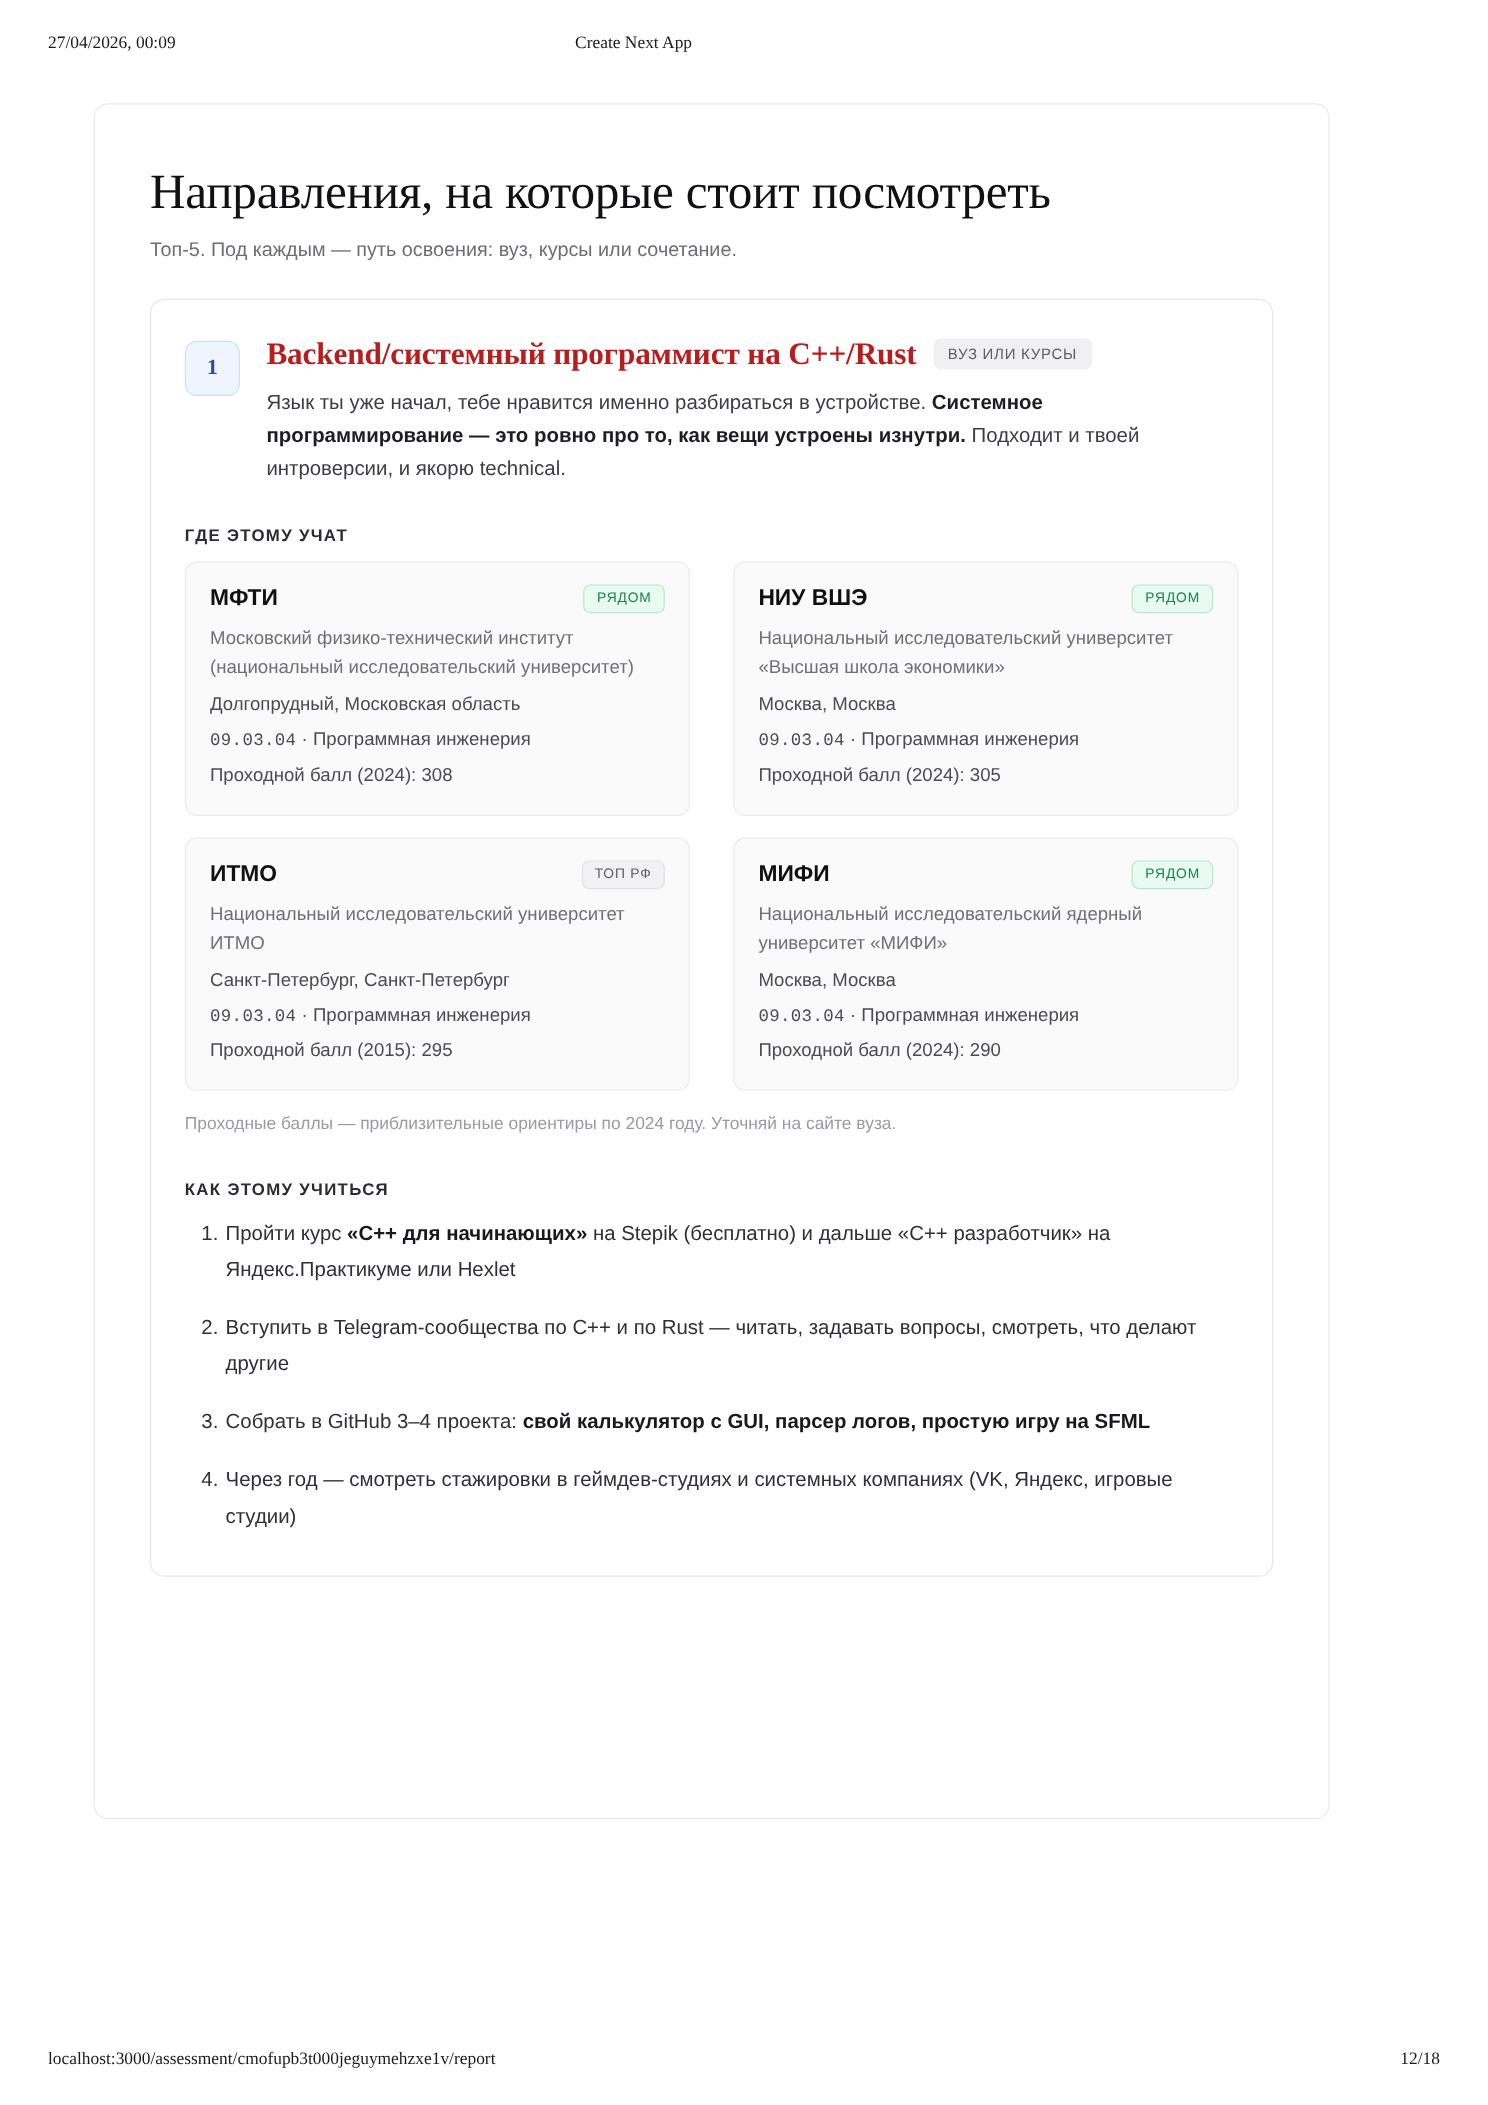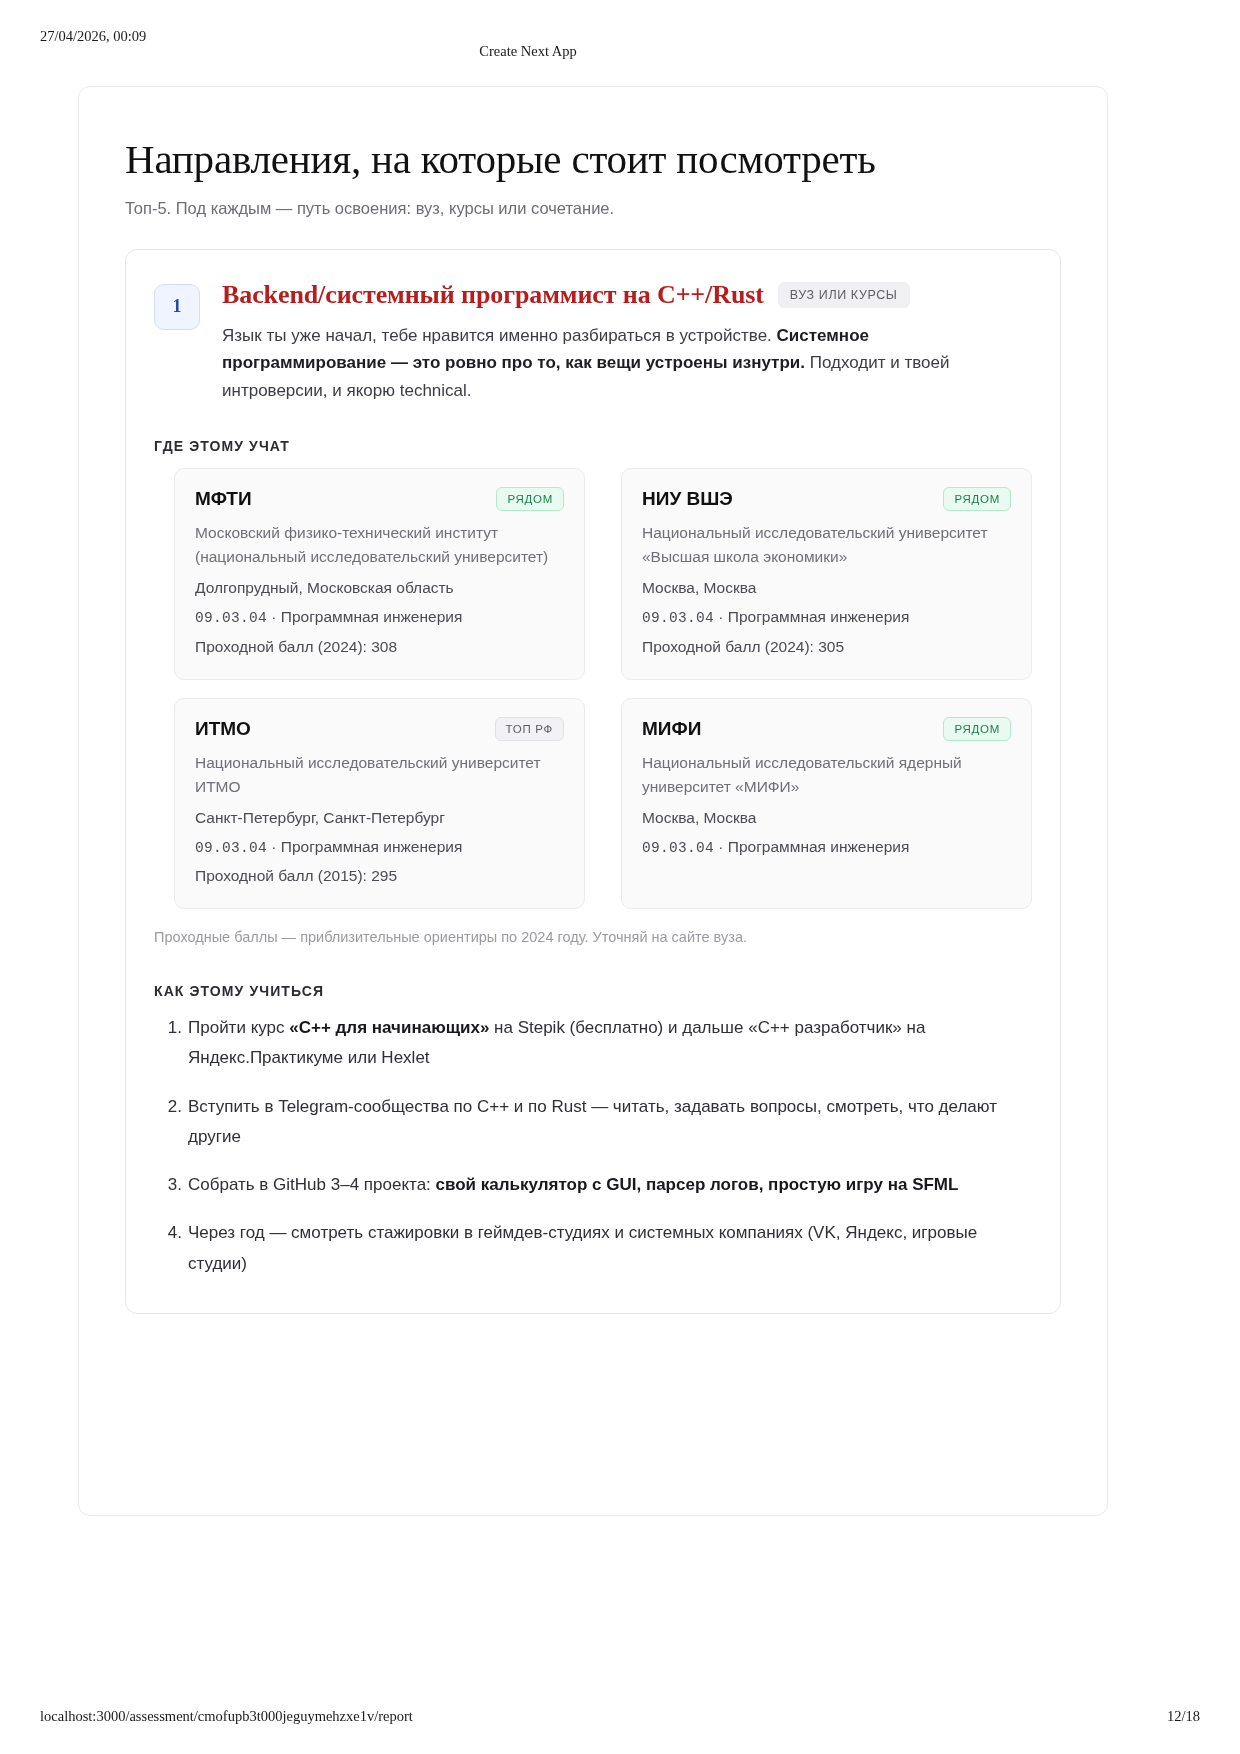--- a/index.html
+++ b/index.html
@@ -33,21 +33,20 @@
     left: 40px;
     top: 0;
     white-space: nowrap;
   }
   .print-header .ph-center {
     position: absolute;
     left: 0;
     top: 0;
     width: 1056px;
     text-align: center;
-    margin-top: 15px;
   }
   .print-footer {
     position: absolute;
     bottom: 26px;
     left: 0;
     width: 1240px;
     height: 20px;
     font-family: "Liberation Serif", serif;
     font-size: 14.5px;
     color: #1a1a1a;
@@ -176,21 +175,20 @@
     color: #2b2b31;
     text-transform: uppercase;
     margin: 34px 0 14px 0;
   }
 
   
   .uni-grid {
     display: grid;
     grid-template-columns: 1fr 1fr;
     gap: 18px 36px;
-    margin-left: 20px;
   }
 
   .uni-card {
     border: 1px solid #ebebee;
     border-radius: 10px;
     background: #fafafa;
     padding: 18px 20px 20px 20px;
     box-sizing: border-box;
   }
 
@@ -363,20 +361,21 @@
         </div>
 
         <div class="uni-card">
           <div class="uni-top">
             <div class="uni-name">МИФИ</div>
             <span class="uni-badge near">РЯДОМ</span>
           </div>
           <div class="uni-full">Национальный исследовательский ядерный университет «МИФИ»</div>
           <div class="uni-city">Москва, Москва</div>
           <div class="uni-prog"><span class="code">09.03.04</span> <span>· Программная инженерия</span></div>
+          <div class="uni-score">Проходной балл (2024): 290</div>
         </div>
 
       </div>
 
       <p class="uni-note">Проходные баллы — приблизительные ориентиры по 2024 году. Уточняй на сайте вуза.</p>
 
       <div class="section-label">КАК ЭТОМУ УЧИТЬСЯ</div>
 
       <ol class="steps">
         <li><span>Пройти курс </span><b>«C++ для начинающих»</b><span> на Stepik (бесплатно) и дальше «C++ разработчик» на Яндекс.Практикуме или Hexlet</span></li>

